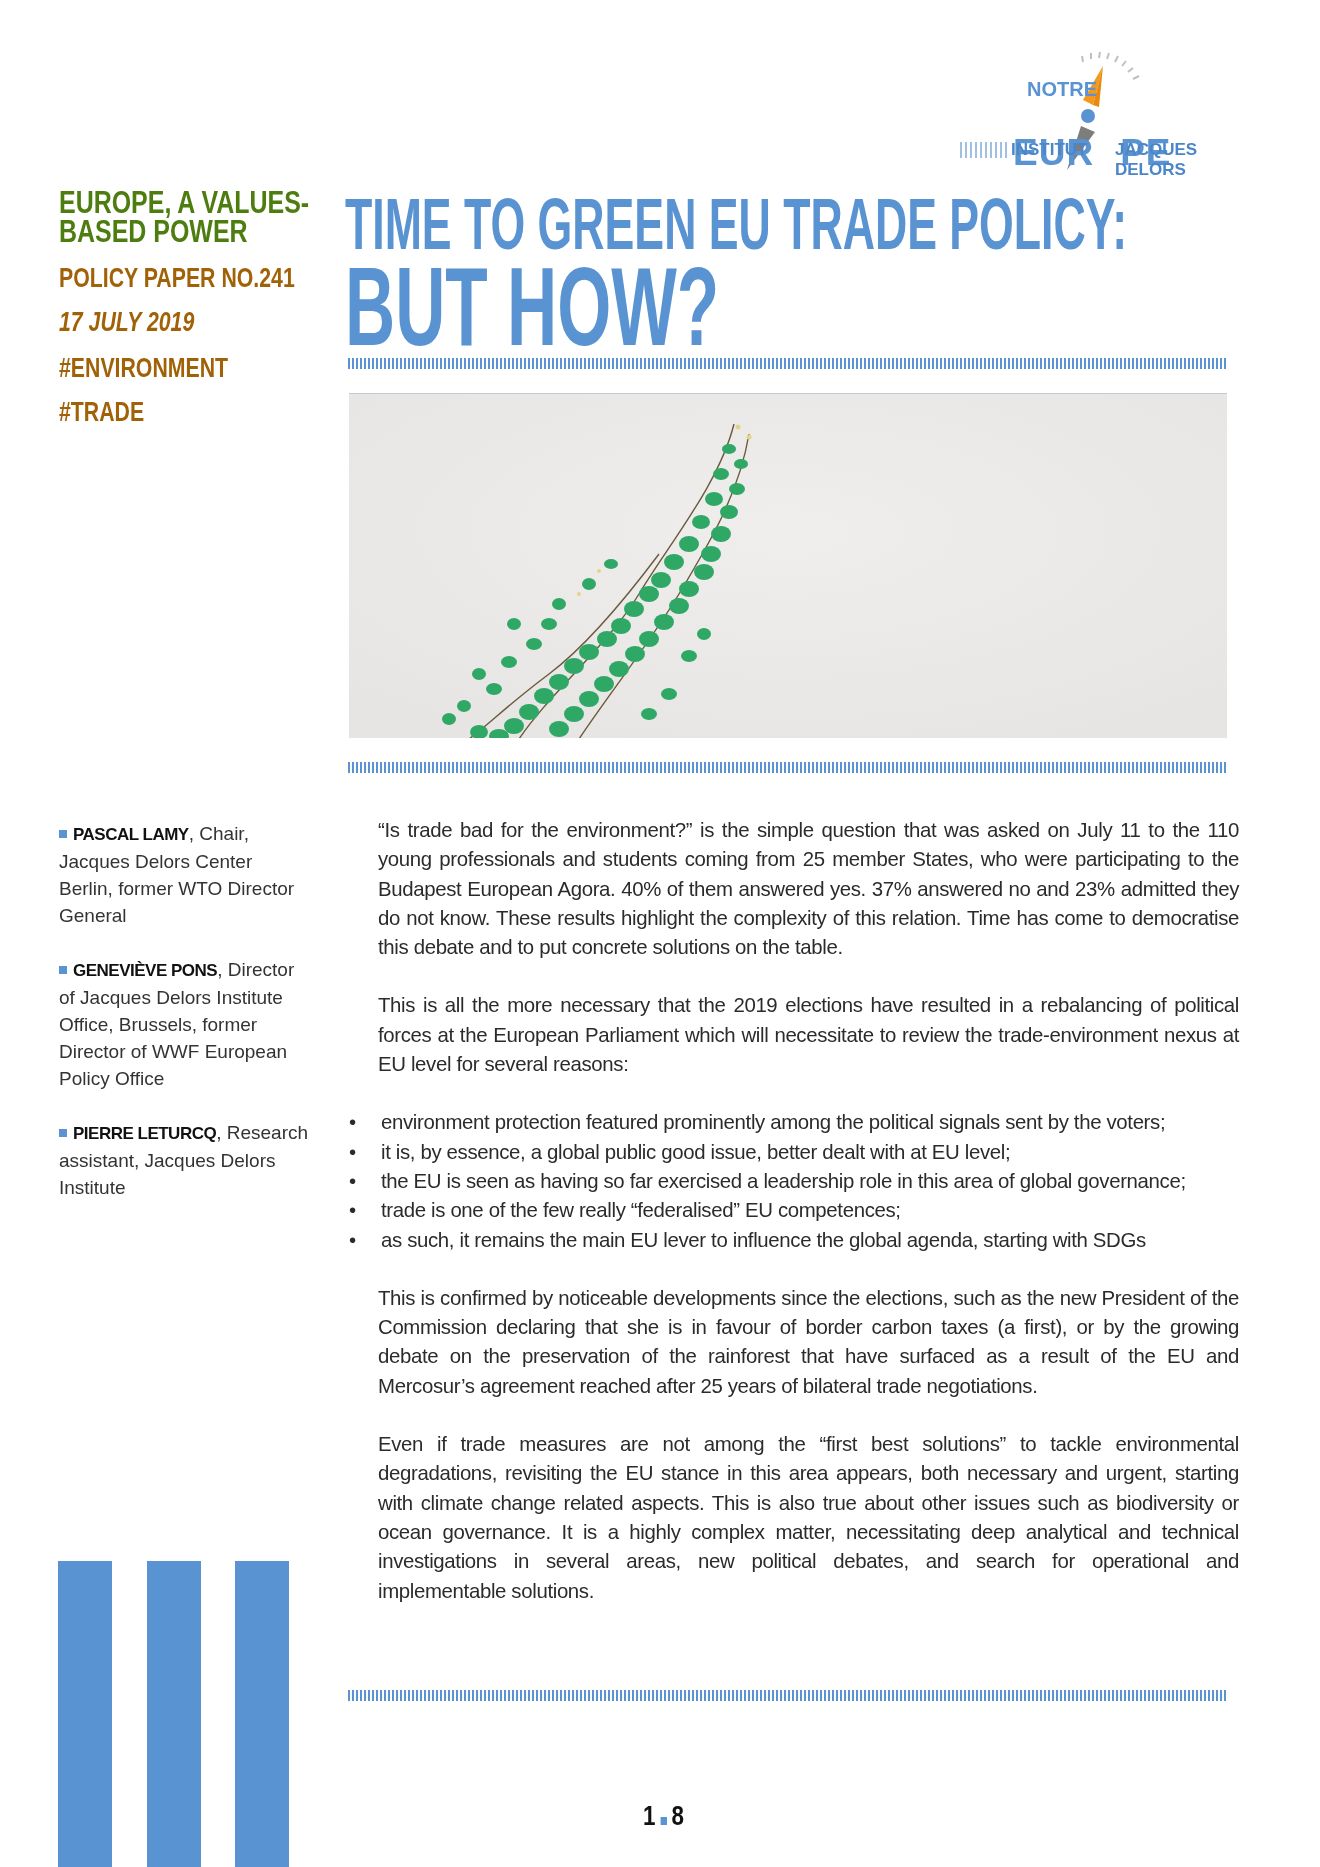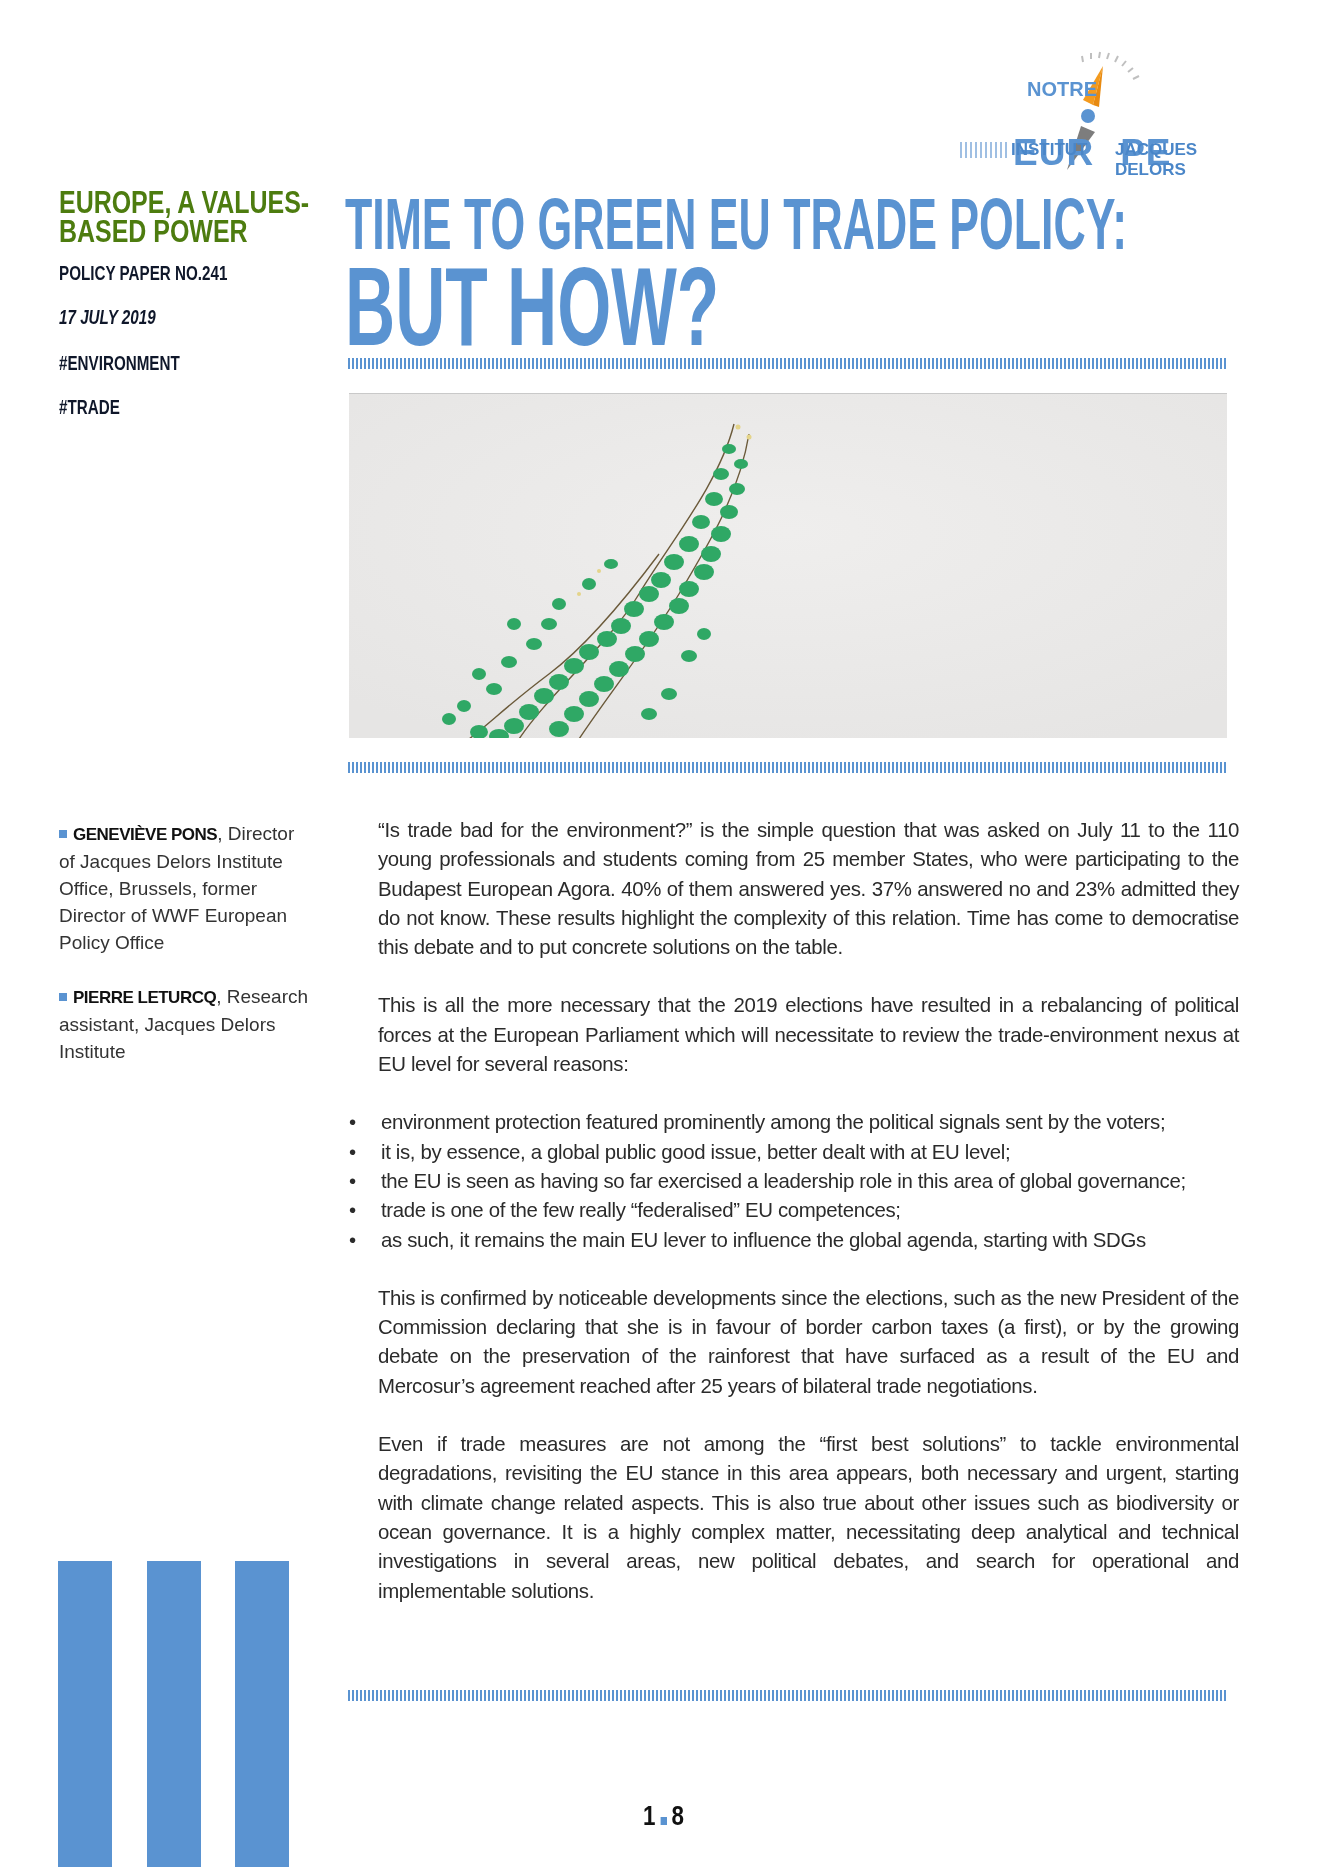--- a/index.html
+++ b/index.html
@@ -16,21 +16,21 @@
     .logo .notre { position: absolute; left: 72px; top: 28px; font-size: 20px; color: #5a93d1; font-weight: bold; letter-spacing: 0px; }
     .logo .europe { position: absolute; left: 58px; top: 46px; font-size: 37px; color: #5a93d1; font-weight: bold; letter-spacing: 1px; margin-top: 36px; }
     .logo .inst-bars { position: absolute; left: 5px; top: 92px; width: 48px; height: 16px;
       background: repeating-linear-gradient(90deg, #9fbfe3 0 2px, transparent 2px 5px); }
     .logo .institut { position: absolute; left: 56px; top: 90px; font-size: 17px; color: #4a86c8; font-weight: bold; }
     .logo .jd { position: absolute; left: 148px; top: 90px; font-size: 17px; color: #4a86c8; font-weight: bold; margin-left: 12px; }
     .logo svg { position: absolute; left: 0; top: 0; }
 
     
     .series { left: 59px; top: 188px; color: #4d7c0f; font-size: 32px; line-height: 29px; }
-    .meta-line { left: 59px; color: #0f172a; font-size: 20px; }
+    .meta-line { left: 59px; color: #a16207; font-size: 28px; }
 
     
     .title1 { left: 345px; top: 188px; color: #5a93d1; font-size: 72px; line-height: 72px; }
     .title2 { left: 345px; top: 252px; color: #5a93d1; font-size: 112px; line-height: 110px; }
 
     .stripe { height: 11px; background: repeating-linear-gradient(90deg, #5a93d1 0 2px, transparent 2px 4px); }
 
     .photo { left: 349px; top: 393px; width: 878px; height: 345px; background: #ecebea; border-top: 1px solid #c9c9c9; overflow: hidden; }
 
     
@@ -186,20 +186,23 @@
       <circle cx="250" cy="177" r="2"></circle>
       <circle cx="230" cy="200" r="2"></circle>
     </g>
   </svg>
 </div>
 
 <div class="abs stripe" style="left: 348px; top: 762px; width: 880px;"></div>
 
 <div class="abs authors">
   <div class="author">
+    <span class="sq"></span><span class="name">PASCAL LAMY</span><span>, Chair, Jacques Delors Center Berlin, former WTO Director General</span>
+  </div>
+  <div class="author">
     <span class="sq"></span><span class="name">GENEVIÈVE PONS</span><span>, Director of Jacques Delors Institute Office, Brussels, former Director of WWF European Policy Office</span>
   </div>
   <div class="author">
     <span class="sq"></span><span class="name">PIERRE LETURCQ</span><span>, Research assistant, Jacques Delors Institute</span>
   </div>
 </div>
 
 <div class="abs body">
   <p>“Is trade bad for the environment?” is the simple question that was asked on July 11 to the 110 young professionals and students coming from 25 member States, who were participating to the Budapest European Agora. 40% of them answered yes. 37% answered no and 23% admitted they do not know. These results highlight the complexity of this relation. Time has come to democratise this debate and to put concrete solutions on the table.</p>
   <p>This is all the more necessary that the 2019 elections have resulted in a rebalancing of political forces at the European Parliament which will necessitate to review the trade-environment nexus at EU level for several reasons:</p>

